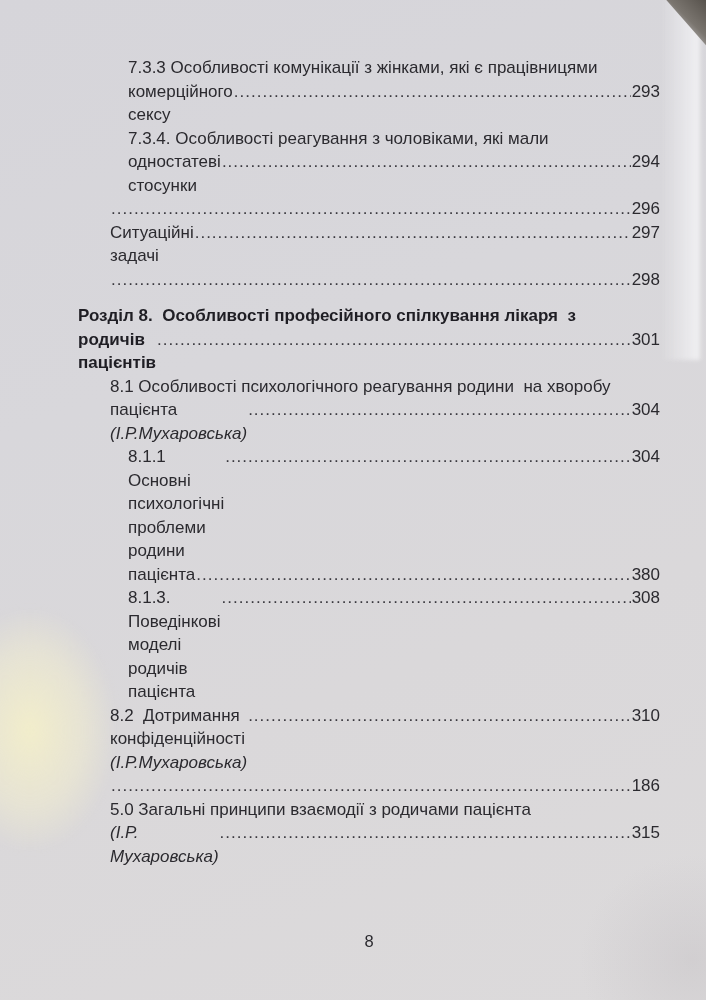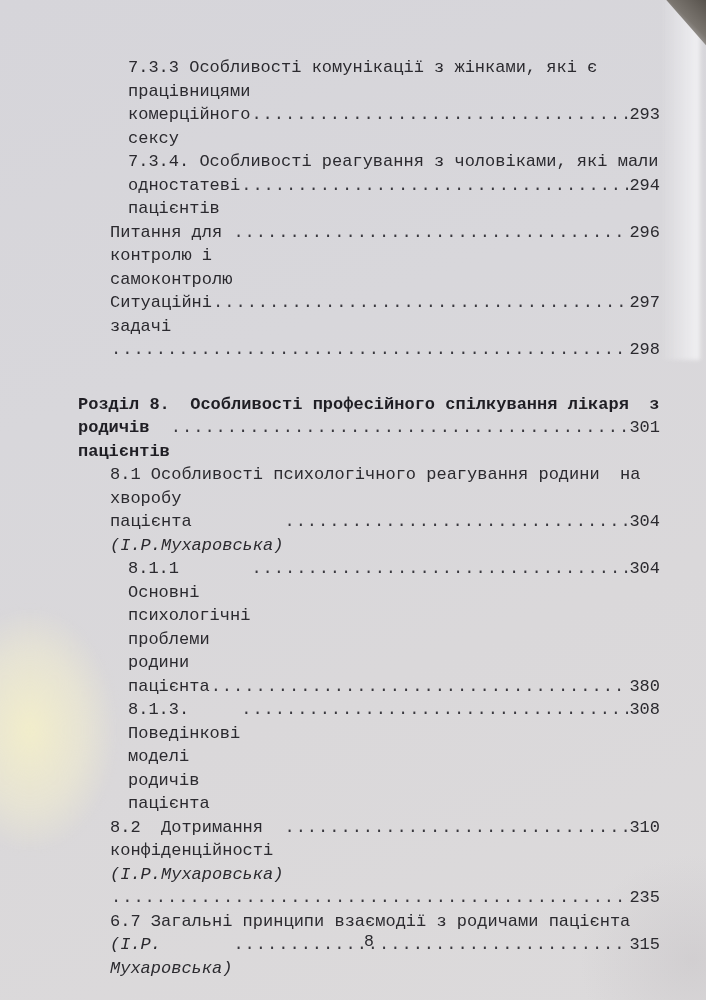--- a/index.html
+++ b/index.html
@@ -4,21 +4,21 @@
 <style>
   html,body { margin:0; padding:0; background:#444; }
   .page-photo {
     position:relative;
     width:706px; height:1000px;
     margin:0 auto;
     overflow:hidden;
     background:
       radial-gradient(ellipse 160px 150px at 98% 96%, rgba(190,186,190,0.35), rgba(190,186,190,0) 70%),
       linear-gradient(160deg, #d6d5da 0%, #d8d7db 35%, #dad8da 65%, #dcdadb 100%);
-    font-family:Liberation Mono, monospace;
+    font-family:Liberation Sans, sans-serif;
     color:#2b2a2f;
   }
   
   .glow-left {
     position:absolute; left:-55px; top:610px; width:170px; height:240px;
     background:radial-gradient(ellipse at center, rgba(246,241,200,0.85) 0%, rgba(246,241,205,0.45) 45%, rgba(246,241,205,0) 72%);
     filter:blur(4px);
     pointer-events:none;
   }
   
@@ -33,21 +33,21 @@
     position:absolute; top:0; right:6px; width:46px; height:360px;
     background:linear-gradient(to left, rgba(248,248,250,0.75), rgba(248,248,250,0) 85%);
     filter:blur(2px);
     pointer-events:none;
   }
   .toc {
     position:absolute; left:78px; top:56px; width:582px;
     font-size:17px; line-height:23.5px;
   }
   .toc-entry { margin:0; }
-  .toc-entry.gap { margin-top:31px; }
+  .toc-entry.gap { margin-top:13px; }
   .lvl0 { padding-left:0; }
   .lvl1 { padding-left:32px; }
   .lvl2 { padding-left:50px; }
   .toc-line { display:flex; align-items:baseline; }
   .t { white-space:pre-wrap; }
   .t .b { font-weight:bold; color:#1f1e24; }
   .t .i { font-style:italic; }
   .dots {
     flex:1 1 auto; min-width:0; overflow:hidden; white-space:nowrap;
     letter-spacing:1px; color:#39383e; margin:0 1px;
@@ -75,28 +75,27 @@
           <span class="t"><span class="">комерційного сексу</span></span>
           <span class="dots">....................................................................................................................................................................................................................................................................</span>
           <span class="pg">293</span>
         </div>
       </div>
       <div class="toc-entry lvl2">
         <div class="toc-line">
           <span class="t"><span class="">7.3.4. Особливості реагування з чоловіками, які мали</span></span>
         </div>
         <div class="toc-line">
-          <span class="t"><span class="">одностатеві пацієнтів</span></span>
+          <span class="t"><span class="">одностатеві стосунки</span></span>
           <span class="dots">....................................................................................................................................................................................................................................................................</span>
           <span class="pg">294</span>
         </div>
       </div>
       <div class="toc-entry lvl1">
         <div class="toc-line">
-          <span class="t"><span class="">Питання для контролю і самоконтролю</span></span>
           <span class="dots">....................................................................................................................................................................................................................................................................</span>
           <span class="pg">296</span>
         </div>
       </div>
       <div class="toc-entry lvl1">
         <div class="toc-line">
           <span class="t"><span class="">Ситуаційні задачі</span></span>
           <span class="dots">....................................................................................................................................................................................................................................................................</span>
           <span class="pg">297</span>
         </div>
@@ -151,26 +150,26 @@
       <div class="toc-entry lvl1">
         <div class="toc-line">
           <span class="t"><span class="">8.2  Дотримання конфіденційності </span><span class="i">(І.Р.Мухаровська)</span><span class=""> </span></span>
           <span class="dots">....................................................................................................................................................................................................................................................................</span>
           <span class="pg">310</span>
         </div>
       </div>
       <div class="toc-entry lvl1">
         <div class="toc-line">
           <span class="dots">....................................................................................................................................................................................................................................................................</span>
-          <span class="pg">235</span>
+          <span class="pg">186</span>
         </div>
       </div>
       <div class="toc-entry lvl1">
         <div class="toc-line">
-          <span class="t"><span class="">6.7 Загальні принципи взаємодії з родичами пацієнта</span></span>
+          <span class="t"><span class="">5.0 Загальні принципи взаємодії з родичами пацієнта</span></span>
         </div>
         <div class="toc-line">
           <span class="t"><span class="i">(І.Р. Мухаровська)</span></span>
           <span class="dots">....................................................................................................................................................................................................................................................................</span>
           <span class="pg">315</span>
         </div>
       </div>
     </div>
 
   <div class="footer-num">8</div>

